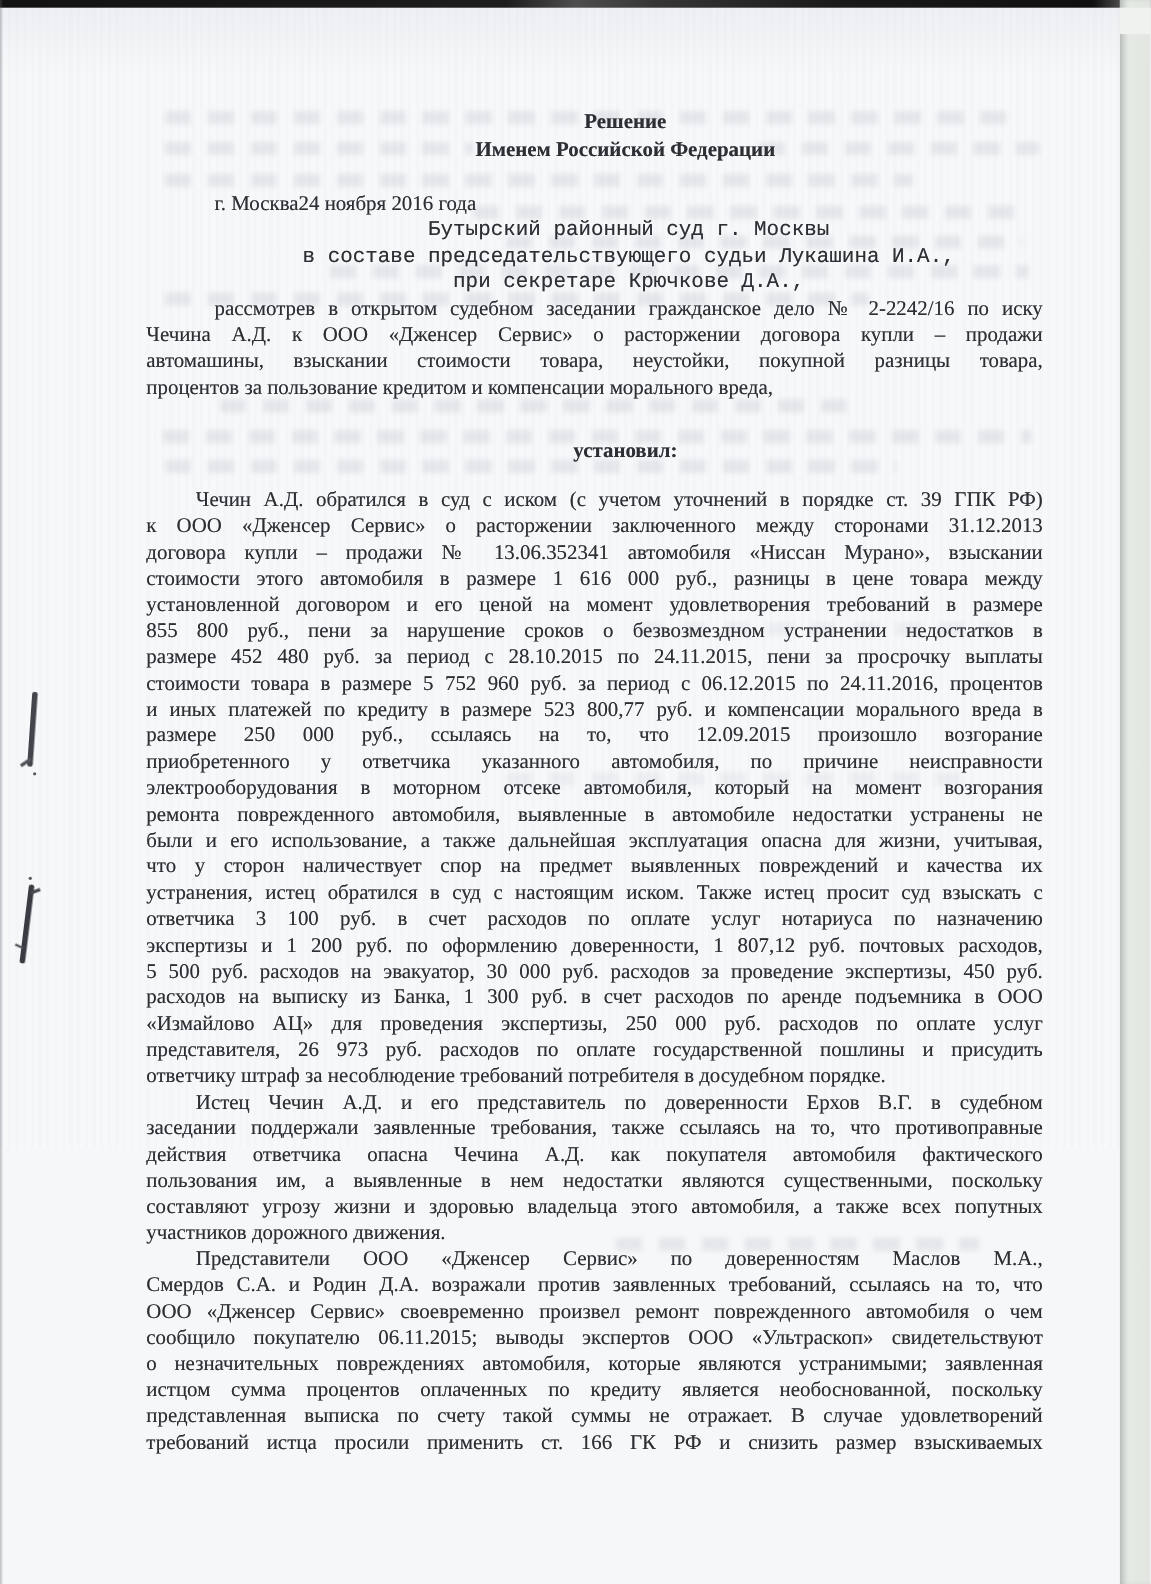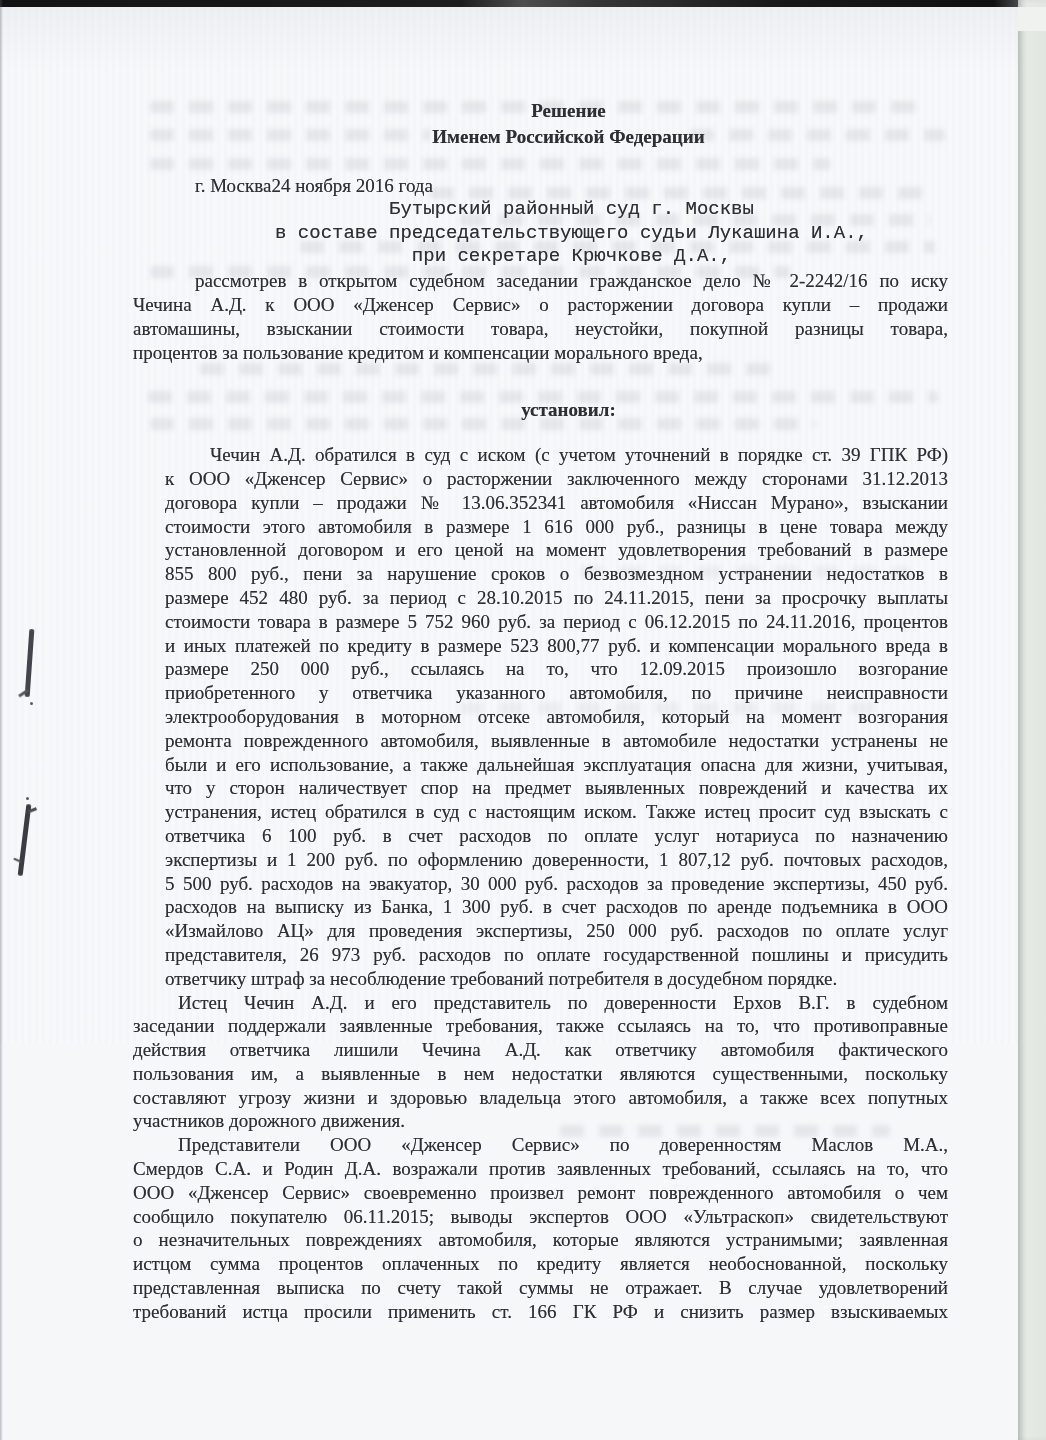--- a/index.html
+++ b/index.html
@@ -83,21 +83,21 @@
     display: flex; justify-content: flex-start;
   }
   .city-row .city { padding-left: 62px; }
   .court .line { text-align: center; text-indent: 62px; font-family: Liberation Mono, monospace; }
   .para .line { text-align: justify; text-align-last: justify; }
   .para .line:last-child { text-align-last: left; }
   .para.cut .line:last-child { text-align-last: justify; }
   .para.indent62 .line:first-child { text-indent: 62px; }
   .para.body-para .line:first-child { text-indent: 45px; }
   .ruling-heading { margin-top: 34px; }
-  .first-body { margin-top: 21px; margin-left: 32px; }
+  .first-body { margin-top: 21px; }
 </style>
 </head>
 <body>
 
 <div class="scan">
 
   <div class="edge-top"></div>
   <div class="edge-right"></div>
   <div class="corner-highlight"></div>
   <div class="edge-left"></div>
@@ -159,33 +159,33 @@
         <div class="line">размере 452 480 руб. за период с 28.10.2015 по 24.11.2015, пени за просрочку выплаты</div>
         <div class="line">стоимости товара в размере 5 752 960 руб. за период с 06.12.2015 по 24.11.2016, процентов</div>
         <div class="line">и иных платежей по кредиту в размере 523 800,77 руб. и компенсации морального вреда в</div>
         <div class="line">размере 250 000 руб., ссылаясь на то, что 12.09.2015 произошло возгорание</div>
         <div class="line">приобретенного у ответчика указанного автомобиля, по причине неисправности</div>
         <div class="line">электрооборудования в моторном отсеке автомобиля, который на момент возгорания</div>
         <div class="line">ремонта поврежденного автомобиля, выявленные в автомобиле недостатки устранены не</div>
         <div class="line">были и его использование, а также дальнейшая эксплуатация опасна для жизни, учитывая,</div>
         <div class="line">что у сторон наличествует спор на предмет выявленных повреждений и качества их</div>
         <div class="line">устранения, истец обратился в суд с настоящим иском. Также истец просит суд взыскать с</div>
-        <div class="line">ответчика 6 100 руб. в счет расходов по оплате услуг нотариуса по назначению</div>
+        <div class="line">ответчика 3 100 руб. в счет расходов по оплате услуг нотариуса по назначению</div>
         <div class="line">экспертизы и 1 200 руб. по оформлению доверенности, 1 807,12 руб. почтовых расходов,</div>
         <div class="line">5 500 руб. расходов на эвакуатор, 30 000 руб. расходов за проведение экспертизы, 450 руб.</div>
         <div class="line">расходов на выписку из Банка, 1 300 руб. в счет расходов по аренде подъемника в ООО</div>
         <div class="line">«Измайлово АЦ» для проведения экспертизы, 250 000 руб. расходов по оплате услуг</div>
         <div class="line">представителя, 26 973 руб. расходов по оплате государственной пошлины и присудить</div>
         <div class="line">ответчику штраф за несоблюдение требований потребителя в досудебном порядке.</div>
       </div>
 
     <div class="para body-para">
         <div class="line">Истец Чечин А.Д. и его представитель по доверенности Ерхов В.Г. в судебном</div>
         <div class="line">заседании поддержали заявленные требования, также ссылаясь на то, что противоправные</div>
-        <div class="line">действия ответчика лишили Чечина А.Д. как ответчику автомобиля фактического</div>
+        <div class="line">действия ответчика опасна Чечина А.Д. как покупателя автомобиля фактического</div>
         <div class="line">пользования им, а выявленные в нем недостатки являются существенными, поскольку</div>
         <div class="line">составляют угрозу жизни и здоровью владельца этого автомобиля, а также всех попутных</div>
         <div class="line">участников дорожного движения.</div>
       </div>
 
     <div class="para body-para cut">
         <div class="line">Представители ООО «Дженсер Сервис» по доверенностям Маслов М.А.,</div>
         <div class="line">Смердов С.А. и Родин Д.А. возражали против заявленных требований, ссылаясь на то, что</div>
         <div class="line">ООО «Дженсер Сервис» своевременно произвел ремонт поврежденного автомобиля о чем</div>
         <div class="line">сообщило покупателю 06.11.2015; выводы экспертов ООО «Ультраскоп» свидетельствуют</div>

